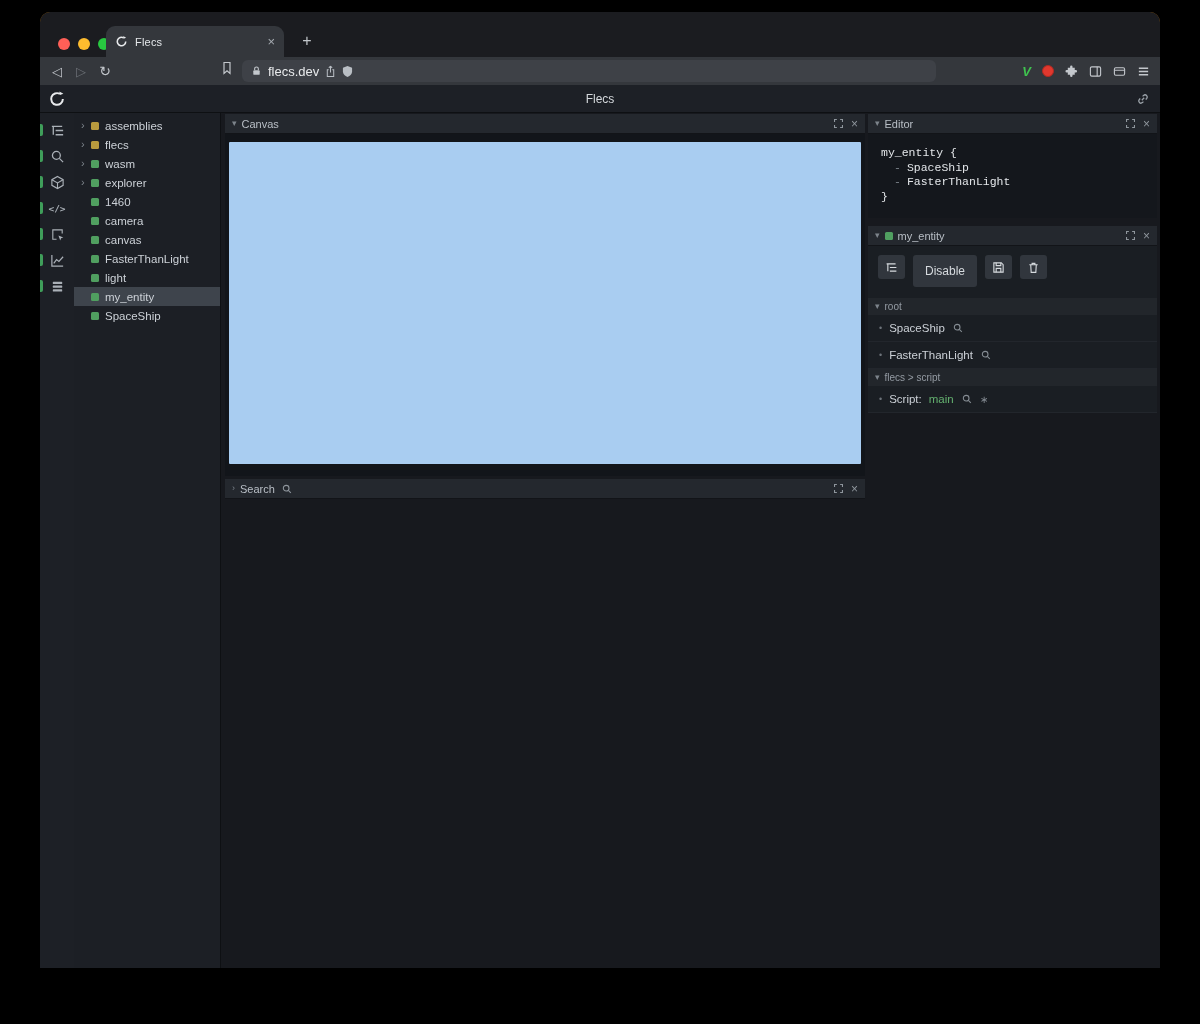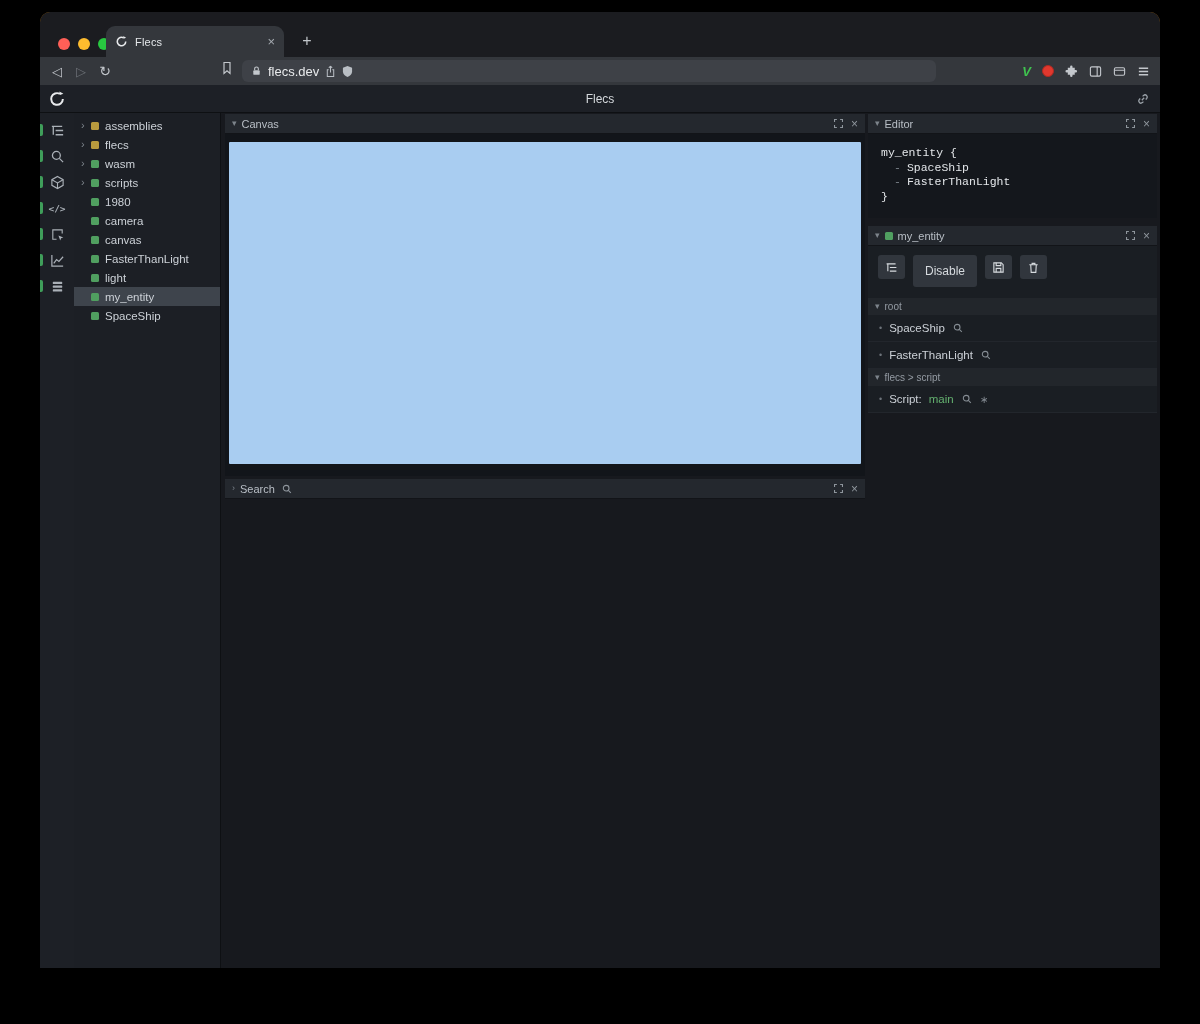--- a/index.html
+++ b/index.html
@@ -258,26 +258,26 @@
           <span>flecs</span>
         </div>
         <div class="trow">
           <span class="tarrow">›</span>
           <span class="sq" style="background: rgb(80, 159, 96);"></span>
           <span>wasm</span>
         </div>
         <div class="trow">
           <span class="tarrow">›</span>
           <span class="sq" style="background: rgb(80, 159, 96);"></span>
-          <span>scripts</span>
-        </div>
-        <div class="trow">
-          <span class="tarrow"></span>
-          <span class="sq" style="background: rgb(80, 159, 96);"></span>
-          <span>1980</span>
+          <span>explorer</span>
+        </div>
+        <div class="trow">
+          <span class="tarrow"></span>
+          <span class="sq" style="background: rgb(80, 159, 96);"></span>
+          <span>1460</span>
         </div>
         <div class="trow">
           <span class="tarrow"></span>
           <span class="sq" style="background: rgb(80, 159, 96);"></span>
           <span>camera</span>
         </div>
         <div class="trow">
           <span class="tarrow"></span>
           <span class="sq" style="background: rgb(80, 159, 96);"></span>
           <span>canvas</span>

